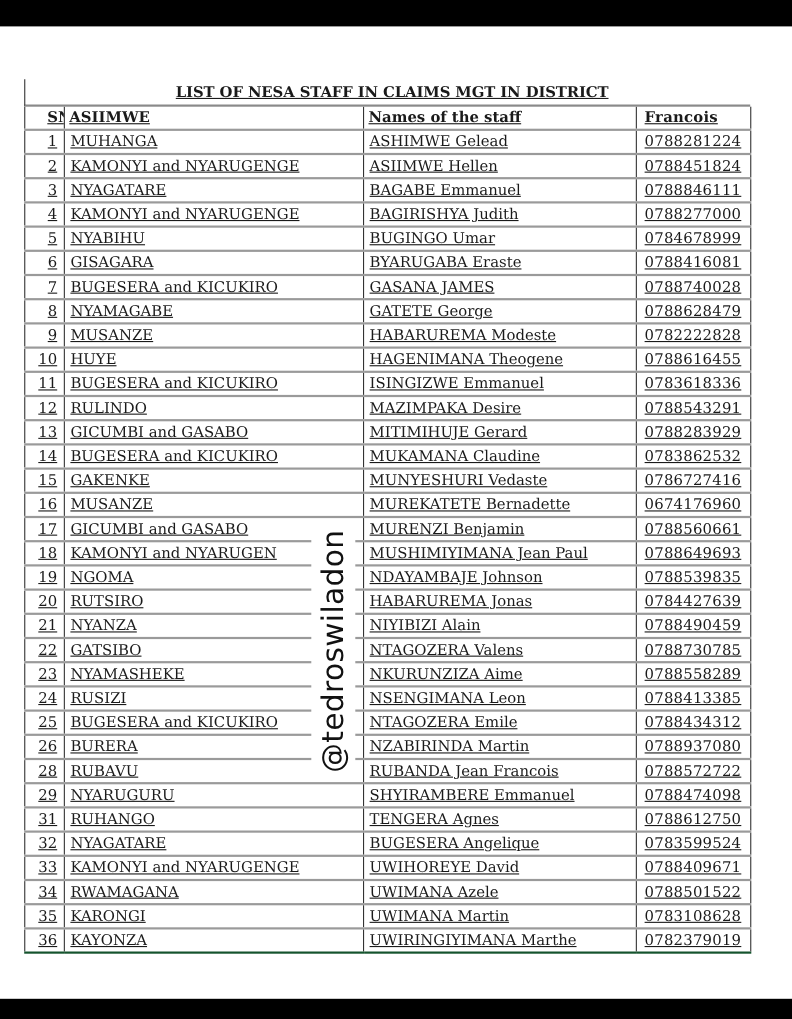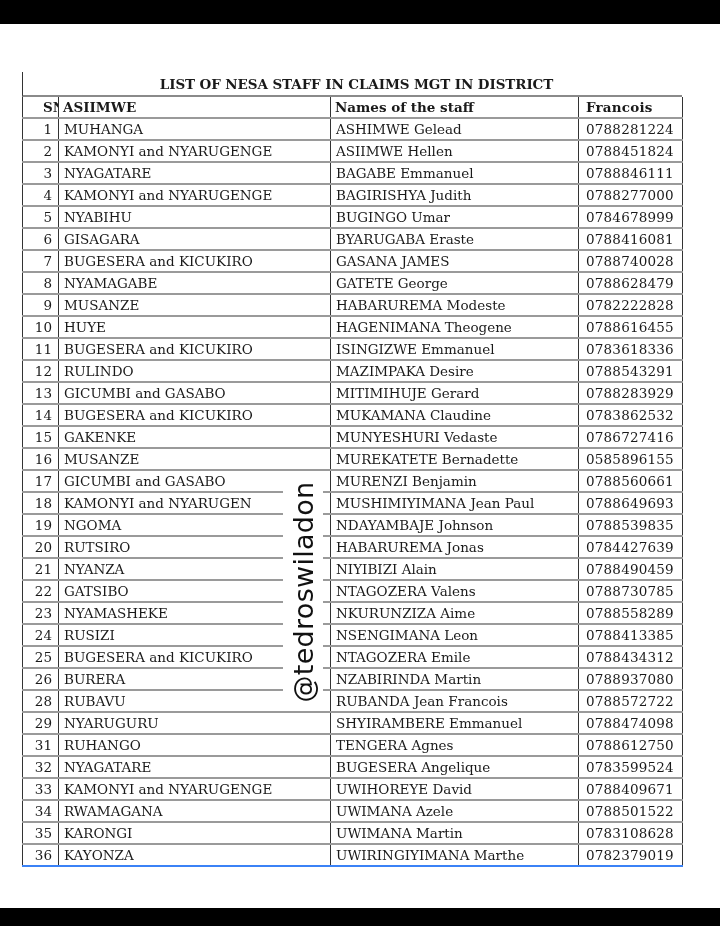--- a/index.html
+++ b/index.html
@@ -5,21 +5,21 @@
   html, body { margin: 0; padding: 0; }
   body {
     width: 720px; height: 926px; position: relative; overflow: hidden;
     background: #ffffff;
     font-family: "DejaVu Serif", "Liberation Serif", serif;
     color: #1a1a1a;
   }
   .bar-top { position: absolute; left: 0; top: 0; width: 720px; height: 24px; background: #000; }
   .bar-bottom { position: absolute; left: 0; top: 908px; width: 720px; height: 18px; background: #000; }
 
-  .sheet { position: absolute; left: 22px; top: 72px; width: 660px; }
+  .sheet { position: absolute; left: 22px; top: 72px; width: 660px; text-decoration: underline; }
   .title {
     position: relative; height: 23px; border-left: 1px solid #333;
     border-bottom: 2px solid #8a8a8a;
     font-weight: bold; font-size: 13.5px; line-height: 24px;
     text-align: center; letter-spacing: -0.1px;
     padding-left: 8px;
   }
   table {
     border-collapse: collapse; width: 660px; table-layout: fixed;
     font-size: 13.5px;
@@ -32,21 +32,21 @@
     height: 19.5px; padding: 0 4px; line-height: 20px;
     border-bottom: 2px solid #9a9a9a;
     border-left: 1px solid #333; border-right: 1px solid #333;
     white-space: nowrap; overflow: hidden;
   }
   th { font-weight: bold; text-align: left; font-size: 13.5px; }
   th.sn { text-align: right; padding-left: 20px; }
   td.sn { text-align: right; padding-right: 6px; }
   td.phone, th.phone { padding-left: 7px; letter-spacing: 0.2px; }
   td.district, td.name { padding-left: 5px; }
-  tr.last td { border-bottom: 2px solid #3b82f6; }
+  tr.last td { border-bottom: 2px solid #14532d; }
 
   .watermark {
     position: absolute; left: 283px; top: 482px; width: 40px; height: 220px;
     background: #ffffff;
   }
   .watermark span {
     position: absolute; left: 50%; top: 50%;
     transform: translate(-50%, -50%) rotate(-90deg);
     font-family: "DejaVu Sans", "Liberation Sans", sans-serif;
     font-size: 27px; color: #111; white-space: nowrap; letter-spacing: 0.3px;
@@ -162,21 +162,21 @@
         <tr>
           <td class="sn">15</td>
           <td class="district">GAKENKE</td>
           <td class="name">MUNYESHURI Vedaste</td>
           <td class="phone">0786727416</td>
         </tr>
         <tr>
           <td class="sn">16</td>
           <td class="district">MUSANZE</td>
           <td class="name">MUREKATETE Bernadette</td>
-          <td class="phone">0585896155</td>
+          <td class="phone">0674176960</td>
         </tr>
         <tr>
           <td class="sn">17</td>
           <td class="district">GICUMBI and GASABO</td>
           <td class="name">MURENZI Benjamin</td>
           <td class="phone">0788560661</td>
         </tr>
         <tr>
           <td class="sn">18</td>
           <td class="district">KAMONYI and NYARUGEN</td>

